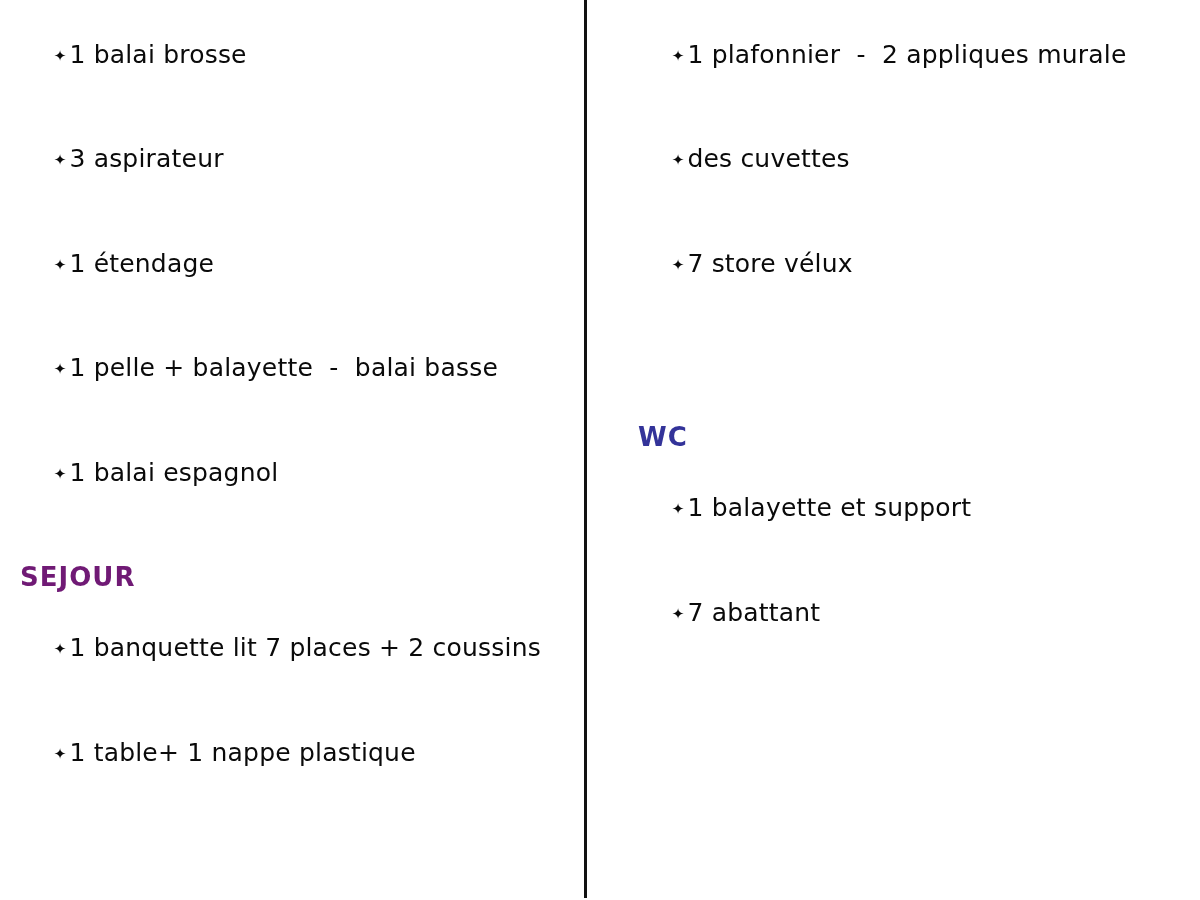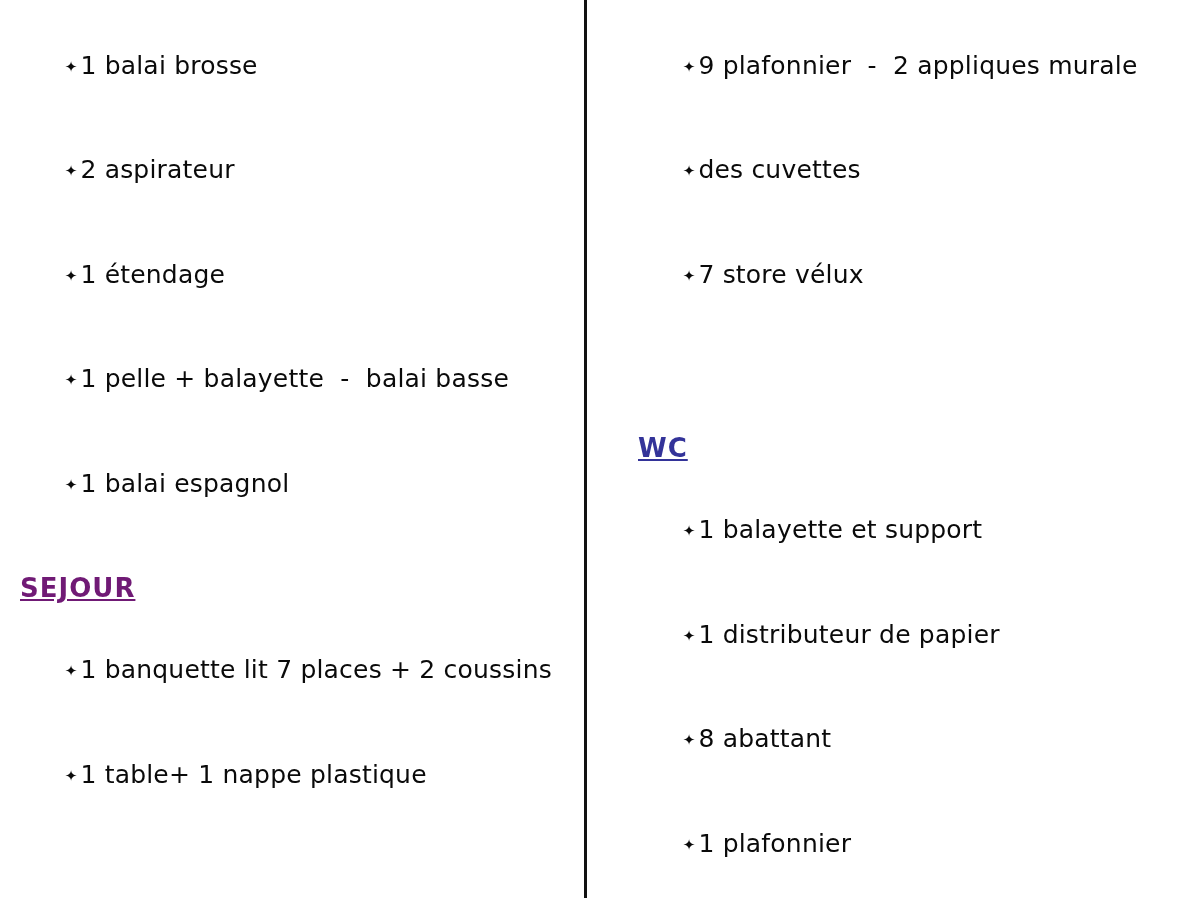--- a/index.html
+++ b/index.html
@@ -39,24 +39,23 @@
     height: 898px;
     background: #111111;
   }
   .section-title {
     margin: 0;
     font-size: 26px;
     line-height: 34.5px;
     font-weight: bold;
     letter-spacing: 1px;
     color: #333399;
-    text-decoration: underline;
   }
   .item-list {
-    margin: 13px;
+    margin: 2px;
     padding: 0;
     list-style: none;
   }
   .item {
     font-size: 25px;
     line-height: 34.5px;
     white-space: pre-wrap;
     font-weight: 500;
   }
   .bullet {
@@ -76,21 +75,21 @@
 <div class="page">
   <div class="column column-left">
   <div class="section" style="margin-top: 0px;">
 
     <ul class="item-list">
   <li class="item">
     <span class="bullet">✦</span><span class="item-text">1 balai brosse</span>
   </li>
 
   <li class="item">
-    <span class="bullet">✦</span><span class="item-text">2 aspirateur</span>
+    <span class="bullet">✦</span><span class="item-text">3 aspirateur</span>
   </li>
 
   <li class="item">
     <span class="bullet">✦</span><span class="item-text">1 étendage</span>
   </li>
 
 
   <li class="item">
     <span class="bullet">✦</span><span class="item-text">1 pelle + balayette  -  balai basse</span>
   </li>
@@ -115,48 +114,42 @@
 </ul>
   </div>
 
 </div>
   <div class="divider"></div>
   <div class="column column-right">
   <div class="section" style="margin-top: 0px;">
 
     <ul class="item-list">
   <li class="item">
-    <span class="bullet">✦</span><span class="item-text">9 plafonnier  -  2 appliques murale</span>
+    <span class="bullet">✦</span><span class="item-text">1 plafonnier  -  2 appliques murale</span>
   </li>
 
   <li class="item">
     <span class="bullet">✦</span><span class="item-text">des cuvettes</span>
   </li>
 
   <li class="item">
     <span class="bullet">✦</span><span class="item-text">7 store vélux</span>
   </li>
 </ul>
   </div>
 
   <div class="section" style="margin-top: 103.5px;">
     <h2 class="section-title" style="color: rgb(51, 51, 153);">WC</h2>
     <ul class="item-list">
   <li class="item">
     <span class="bullet">✦</span><span class="item-text">1 balayette et support</span>
   </li>
 
+
   <li class="item">
-    <span class="bullet">✦</span><span class="item-text">1 distributeur de papier</span>
+    <span class="bullet">✦</span><span class="item-text">7 abattant</span>
   </li>
 
-  <li class="item">
-    <span class="bullet">✦</span><span class="item-text">8 abattant</span>
-  </li>
-
-  <li class="item">
-    <span class="bullet">✦</span><span class="item-text">1 plafonnier</span>
-  </li>
 </ul>
   </div>
 
 </div>
 </div>
 
 </body></html>

